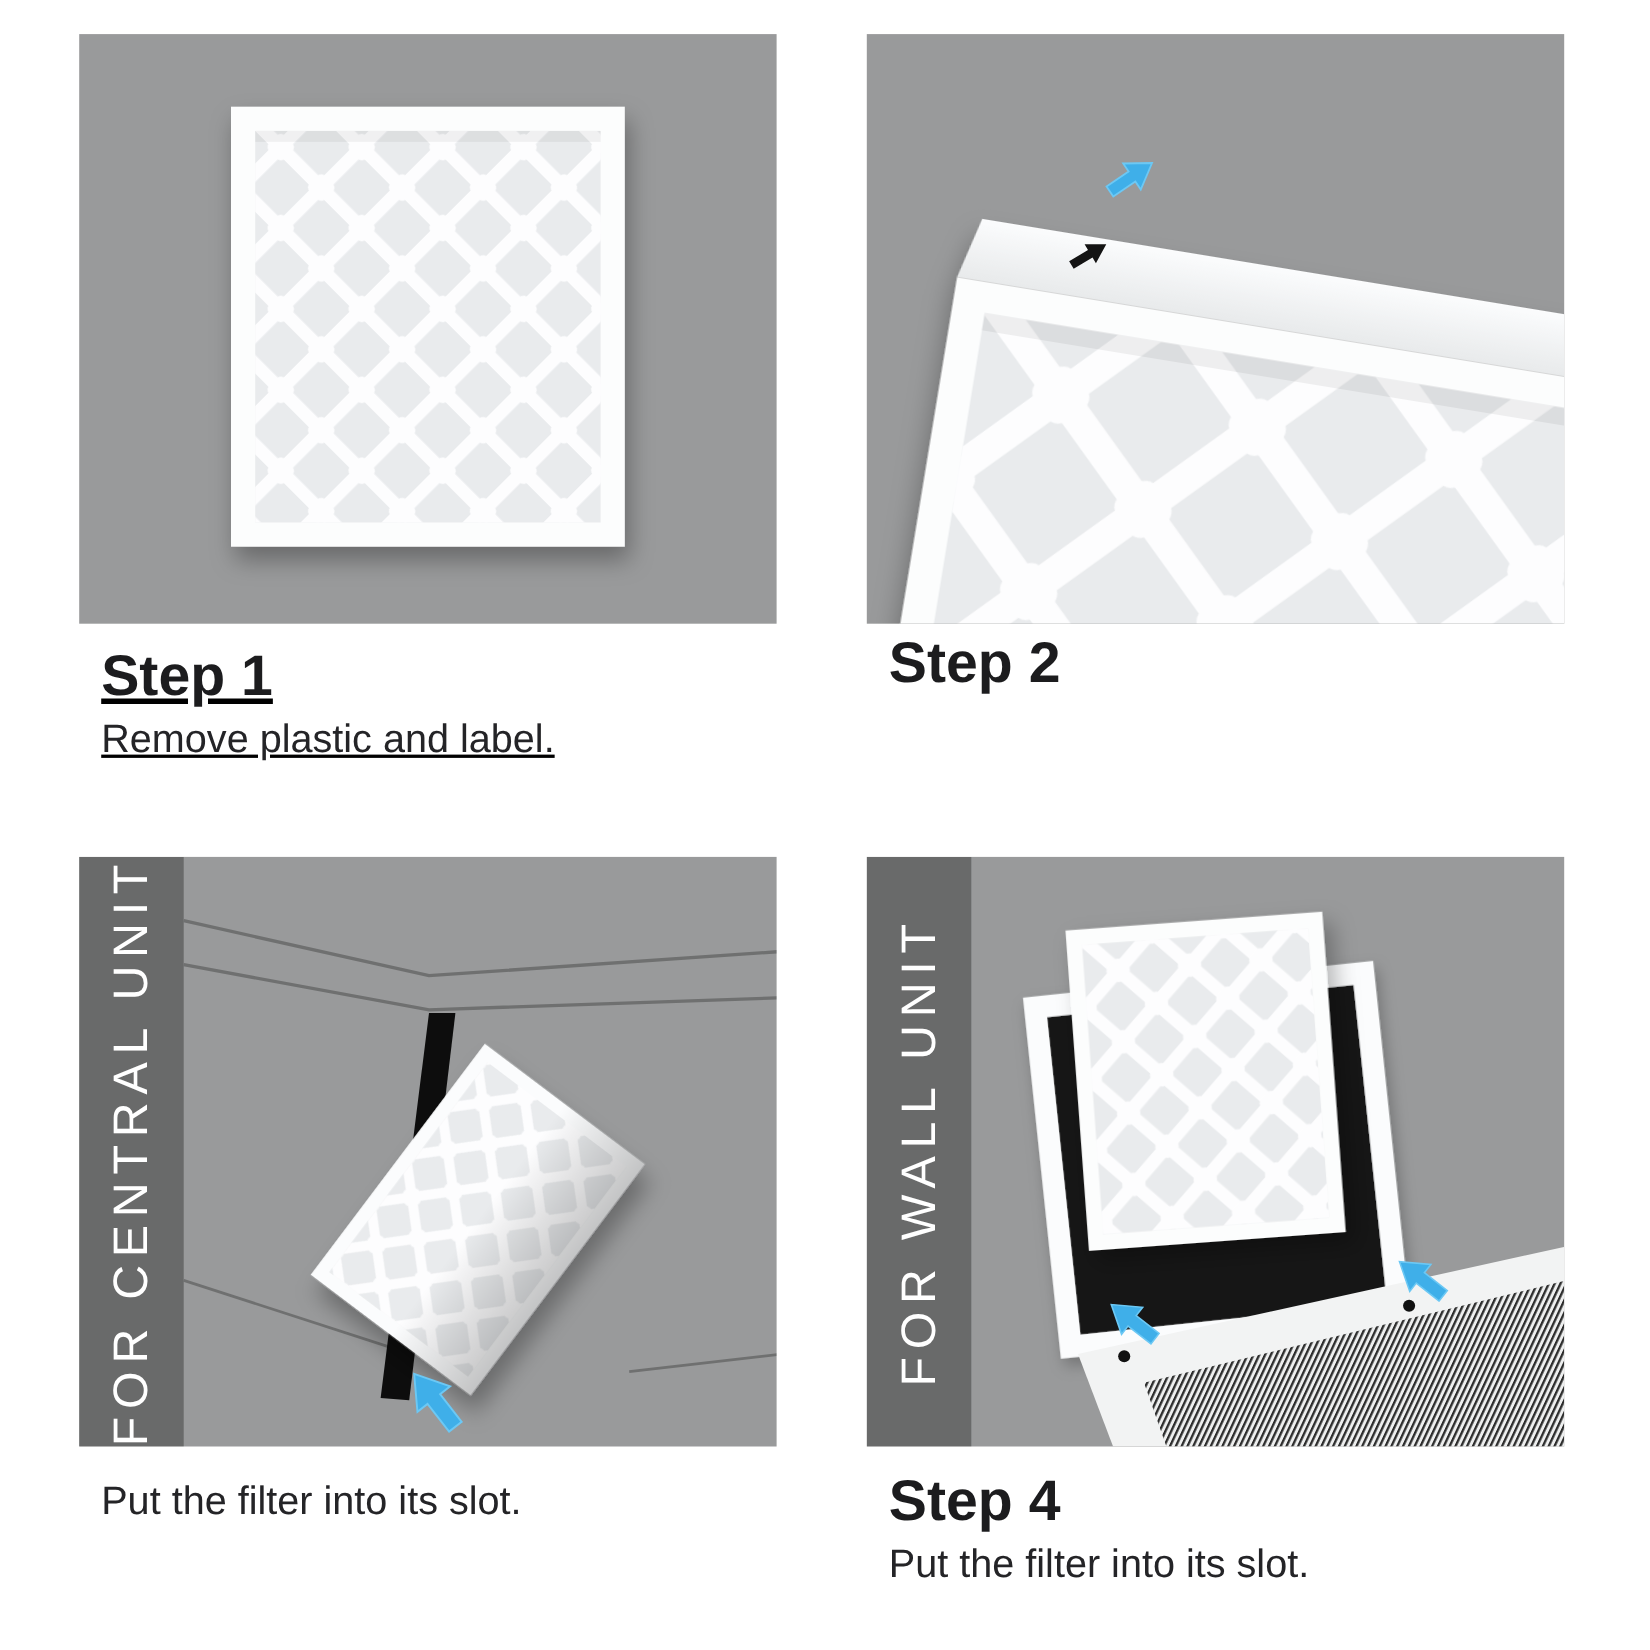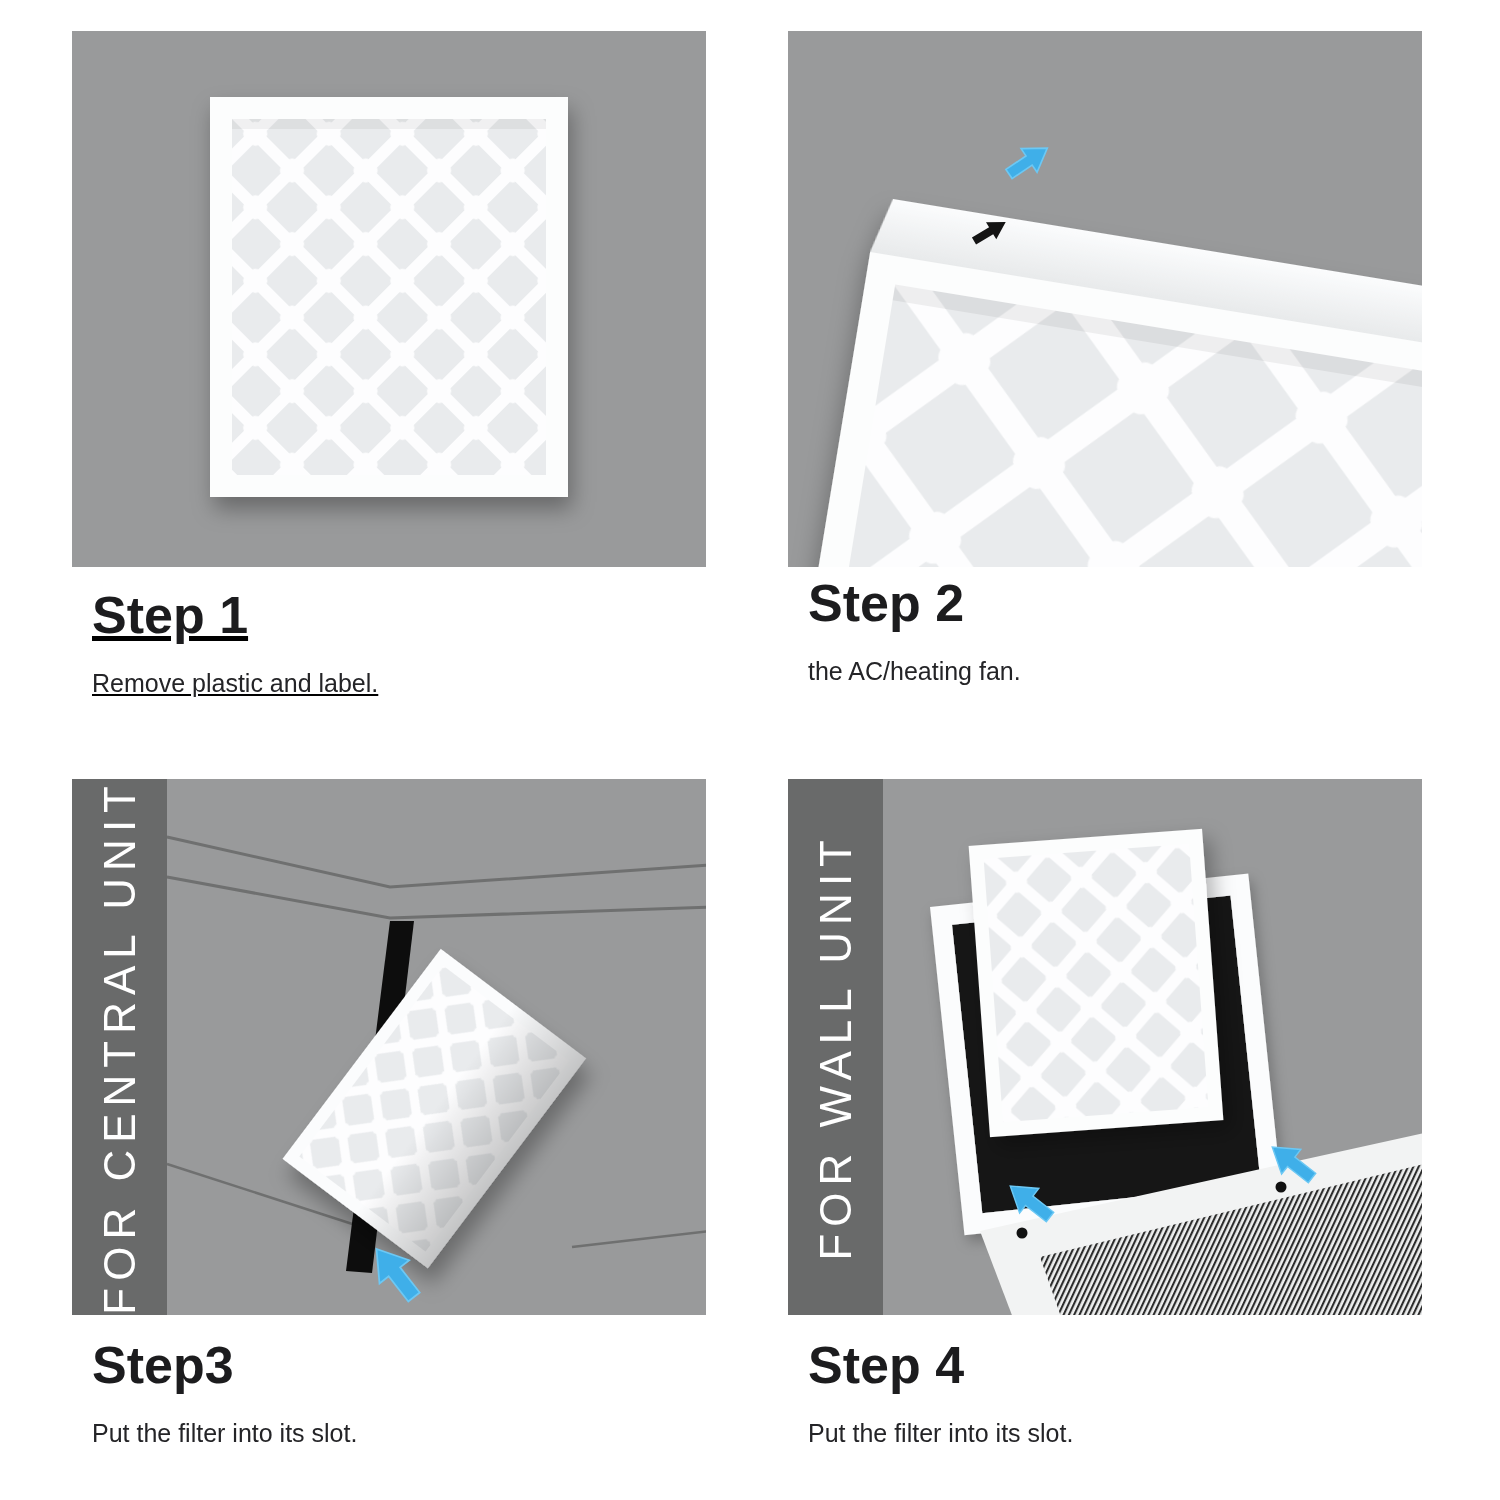--- a/index.html
+++ b/index.html
@@ -14,21 +14,21 @@
   .side-label{position:absolute;left:0;top:0;width:95px;height:536px;background:#696a6a;
               display:flex;align-items:center;justify-content:center;z-index:5;}
   .side-label span{writing-mode:vertical-rl;transform:rotate(180deg);color:#ffffff;
               font-size:44px;letter-spacing:7px;font-weight:400;white-space:nowrap;}
   .caption{position:absolute;width:640px;}
   #cap1{left:92px;top:586px;text-decoration:underline;}
   #cap2{left:808px;top:574px;}
   #cap3{left:92px;top:1336px;}
   #cap4{left:808px;top:1336px;}
   .step-title{font-size:52px;font-weight:700;color:#1c1c1e;line-height:1.12;}
-  .step-desc{font-size:25px;font-weight:400;color:#242427;line-height:1.34;margin-top:23px;}
+  .step-desc{font-size:36px;font-weight:400;color:#242427;line-height:1.34;margin-top:4px;}
 </style>
 </head>
 <body>
 
 <div class="stage">
 
   <svg width="0" height="0" style="position:absolute" aria-hidden="true">
     <defs>
       <filter id="f_ds1" x="-30%" y="-30%" width="160%" height="160%">
         <feDropShadow dx="4" dy="12" stdDeviation="11" flood-color="#000000" flood-opacity="0.32"></feDropShadow>
@@ -210,26 +210,24 @@
   </div>
 
   <div class="caption" id="cap1">
     <div class="step-title">Step 1</div>
     <div class="step-desc">Remove plastic and label.</div>
   </div>
 
   <div class="caption" id="cap2">
     <div class="step-title">Step 2</div>
     <div class="step-desc">
-      <div>the AC/heating fan.</div>
     </div>
   </div>
 
   <div class="caption" id="cap3">
-    <div class="step-title">Step3</div>
     <div class="step-desc">Put the filter into its slot.</div>
   </div>
 
   <div class="caption" id="cap4">
     <div class="step-title">Step 4</div>
     <div class="step-desc">Put the filter into its slot.</div>
   </div>
 
 </div>
 

